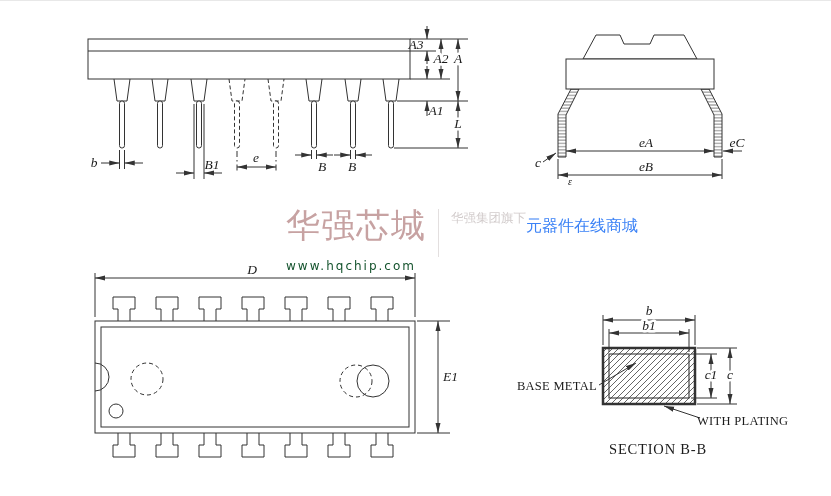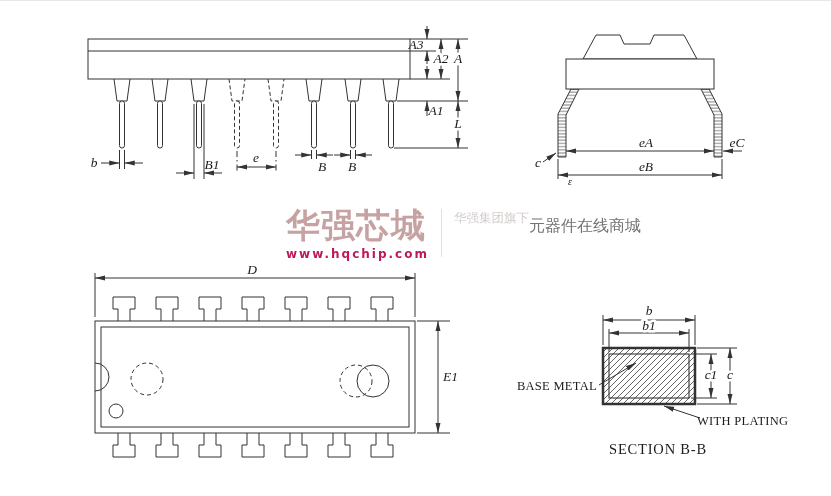--- a/index.html
+++ b/index.html
@@ -20,30 +20,30 @@
   svg text.halo { paint-order:stroke; stroke:#ffffff; stroke-width:5px; stroke-linejoin:round; }
 
   .watermark {
     position:absolute; left:286px; top:206px;
     display:flex; align-items:flex-start;
     font-family:"DejaVu Sans", sans-serif;
     user-select:none; pointer-events:none;
   }
   .wm-left { display:flex; flex-direction:column; }
   .wm-brand {
-    font-size:34px; font-weight:bold; letter-spacing:1px;
+    font-size:34px; font-weight:normal; letter-spacing:1px;
     color:#c7a2a2; line-height:1.1; white-space:nowrap;
   }
   .wm-url {
-    font-size:12px; letter-spacing:2px; color:#be185d; margin-top:3px; white-space:nowrap;font-weight:bold;
+    font-size:12px; letter-spacing:2px; color:#14532d; margin-top:15px; white-space:nowrap;
   }
   .wm-divider { width:1px; height:48px; background:#e3dfdf; margin:2px 12px 0 12px; }
   .wm-right { display:flex; }
   .wm-tag1 { font-size:12.5px; color:#d2cccc; margin-top:3px; white-space:nowrap; }
-  .wm-tag2 { font-size:16px; color:#737373; margin-top:9px; white-space:nowrap; }
+  .wm-tag2 { font-size:16px; color:#3b82f6; margin-top:9px; white-space:nowrap; }
 </style>
 </head>
 <body>
 
 <div class="stage">
 
   <svg width="831" height="496" viewBox="0 0 831 496">
     <defs>
       <marker id="ar" viewBox="0 0 10 6" markerWidth="11" markerHeight="7" refX="9.3" refY="3" orient="auto-start-reverse" markerUnits="userSpaceOnUse">
         <path d="M0,0.7 L9.3,3 L0,5.3 Z" fill="#333"></path>

